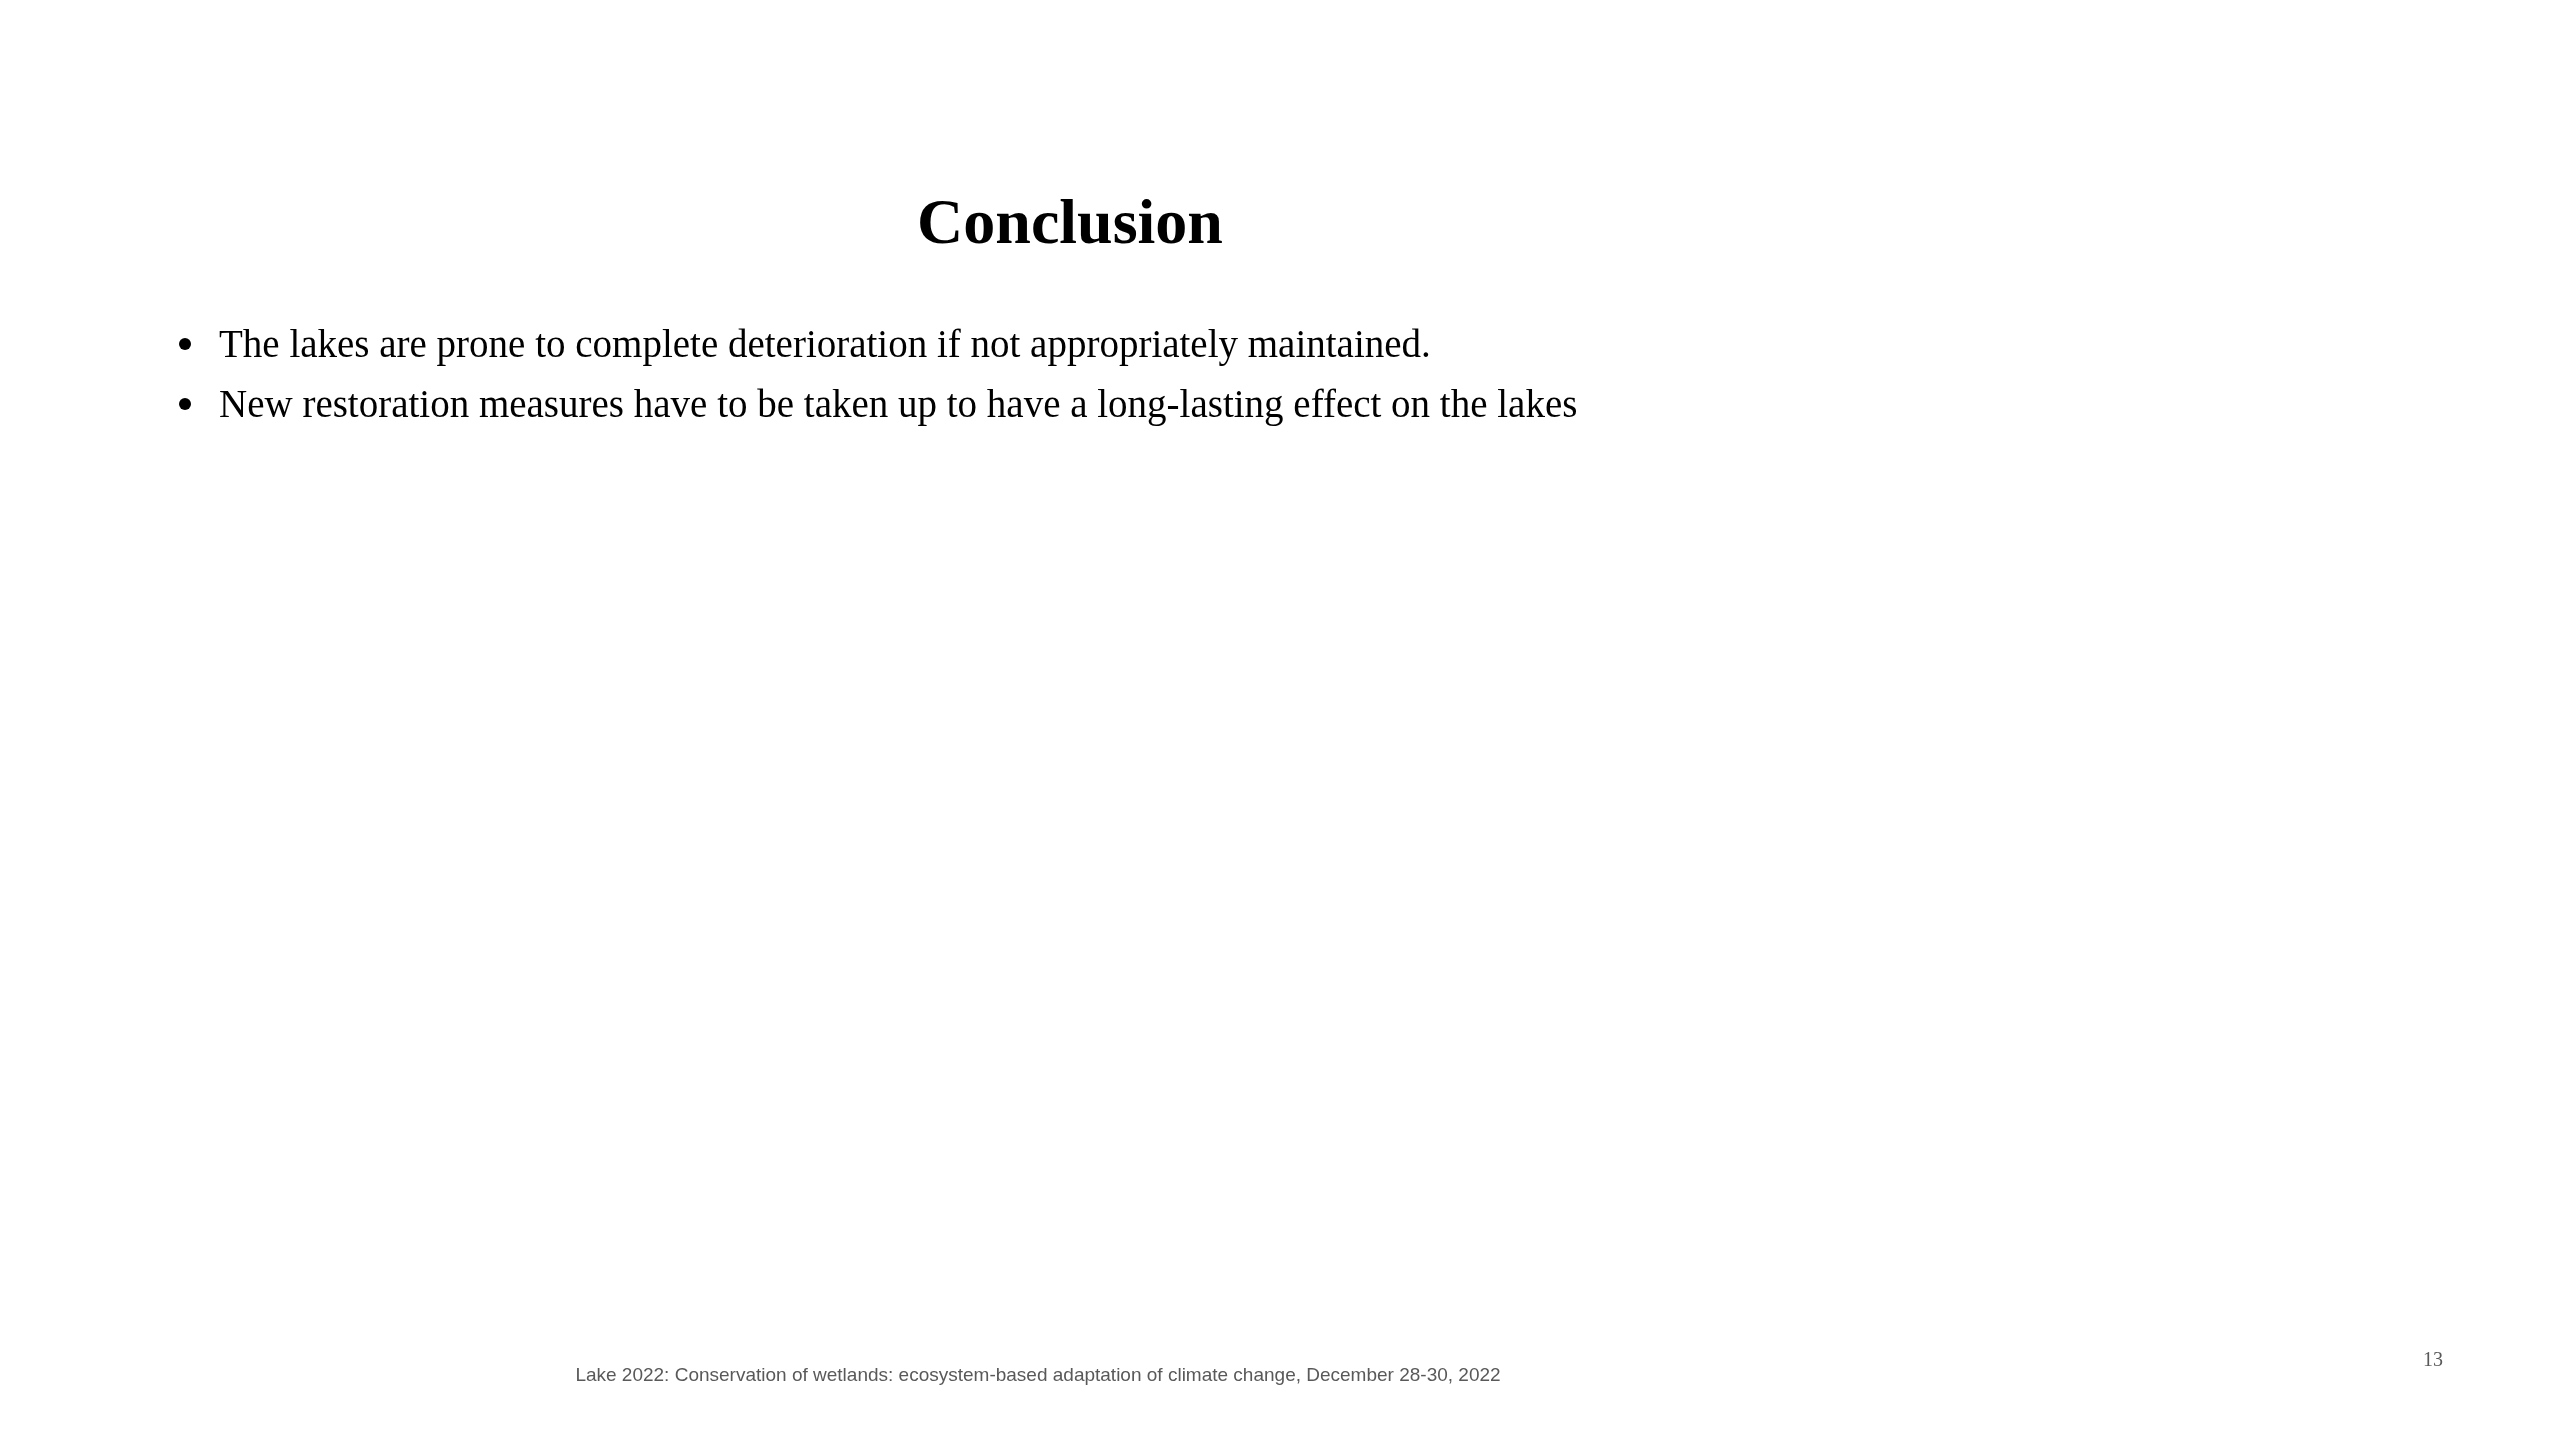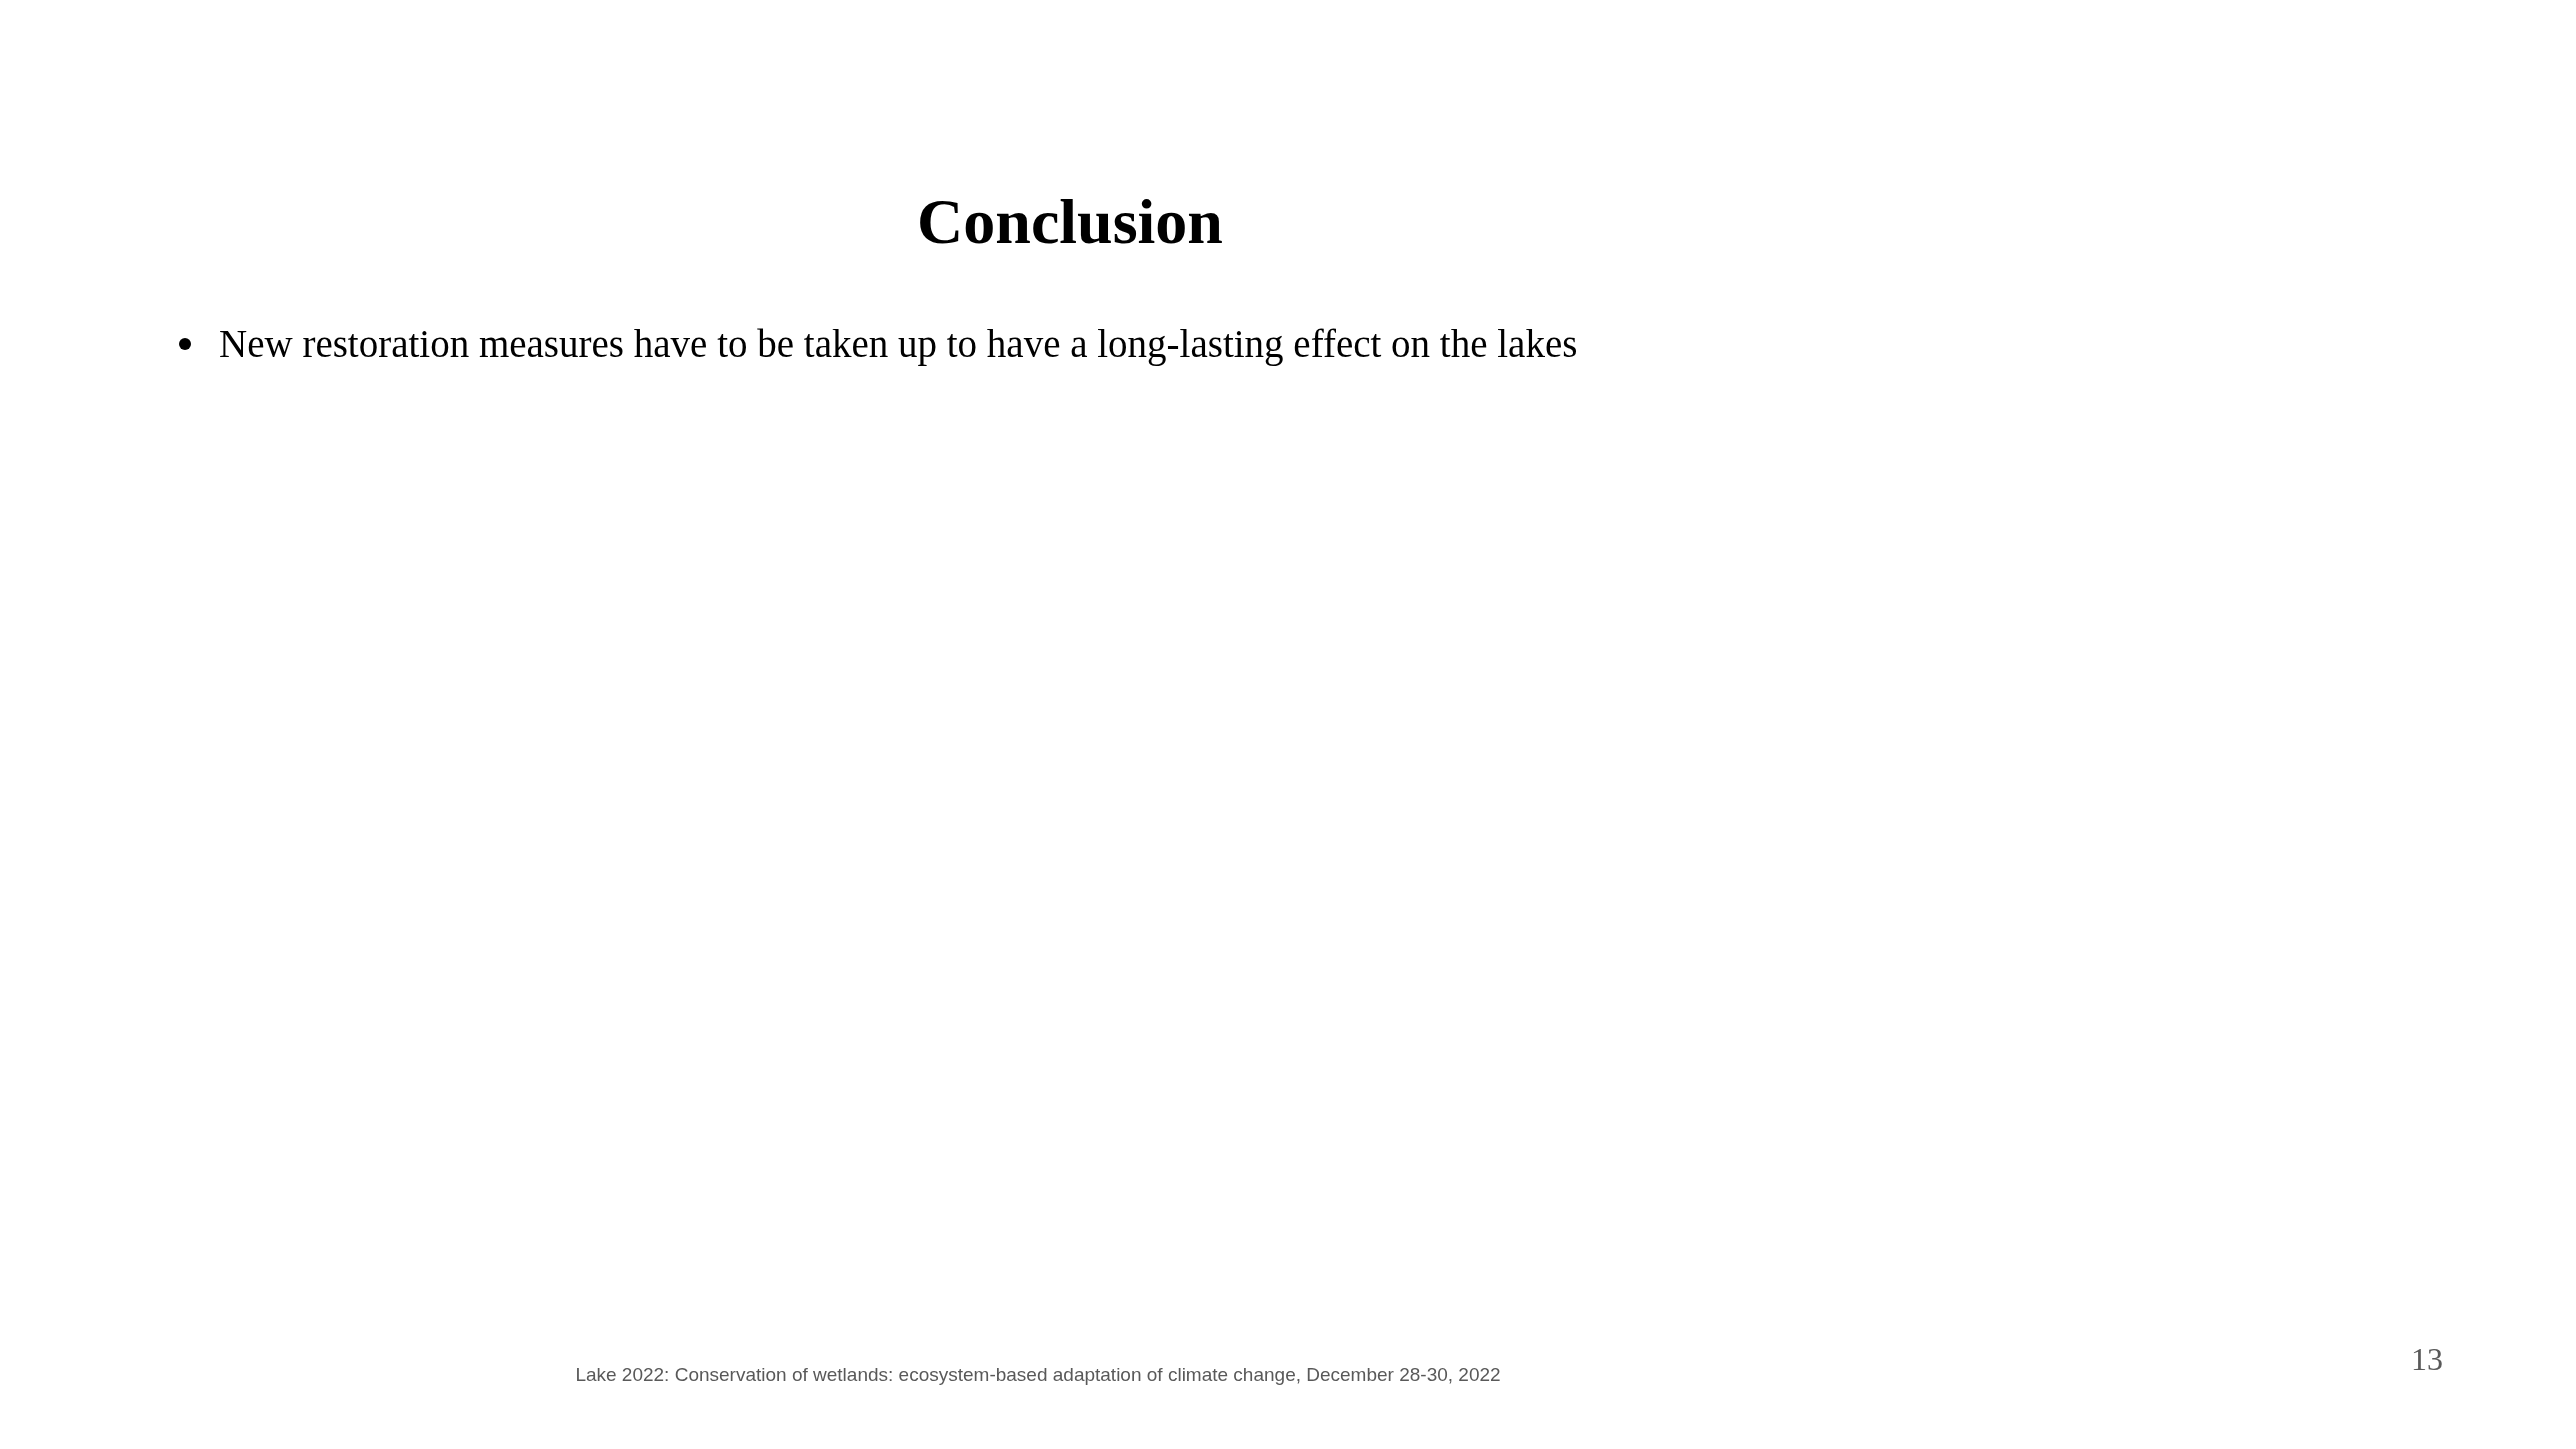--- a/index.html
+++ b/index.html
@@ -67,33 +67,34 @@
     font-family: "Liberation Sans", sans-serif;
     font-size: 19px;
     line-height: 22px;
     color: #595959;
   }
   .page-number {
     position: absolute;
     top: 1346px;
     right: 133px;
     font-family: "Liberation Serif", serif;
-    font-size: 32px;
+    font-size: 20px;
     line-height: 27.5px;
     color: #595959;
   }
 </style>
 </head>
 <body>
 
 <div class="slide">
 
   <h1 class="slide-title">Conclusion</h1>
 
   <ul class="bullet-list">
+    <li class="bullet-item">The lakes are prone to complete deterioration if not appropriately maintained.</li>
     <li class="bullet-item">New restoration measures have to be taken up to have a long-lasting effect on the lakes</li>
   </ul>
 
   <div class="footer-text">Lake 2022: Conservation of wetlands: ecosystem-based adaptation of climate change, December 28-30, 2022</div>
 
   <div class="page-number">13</div>
 
 </div>
 
 

